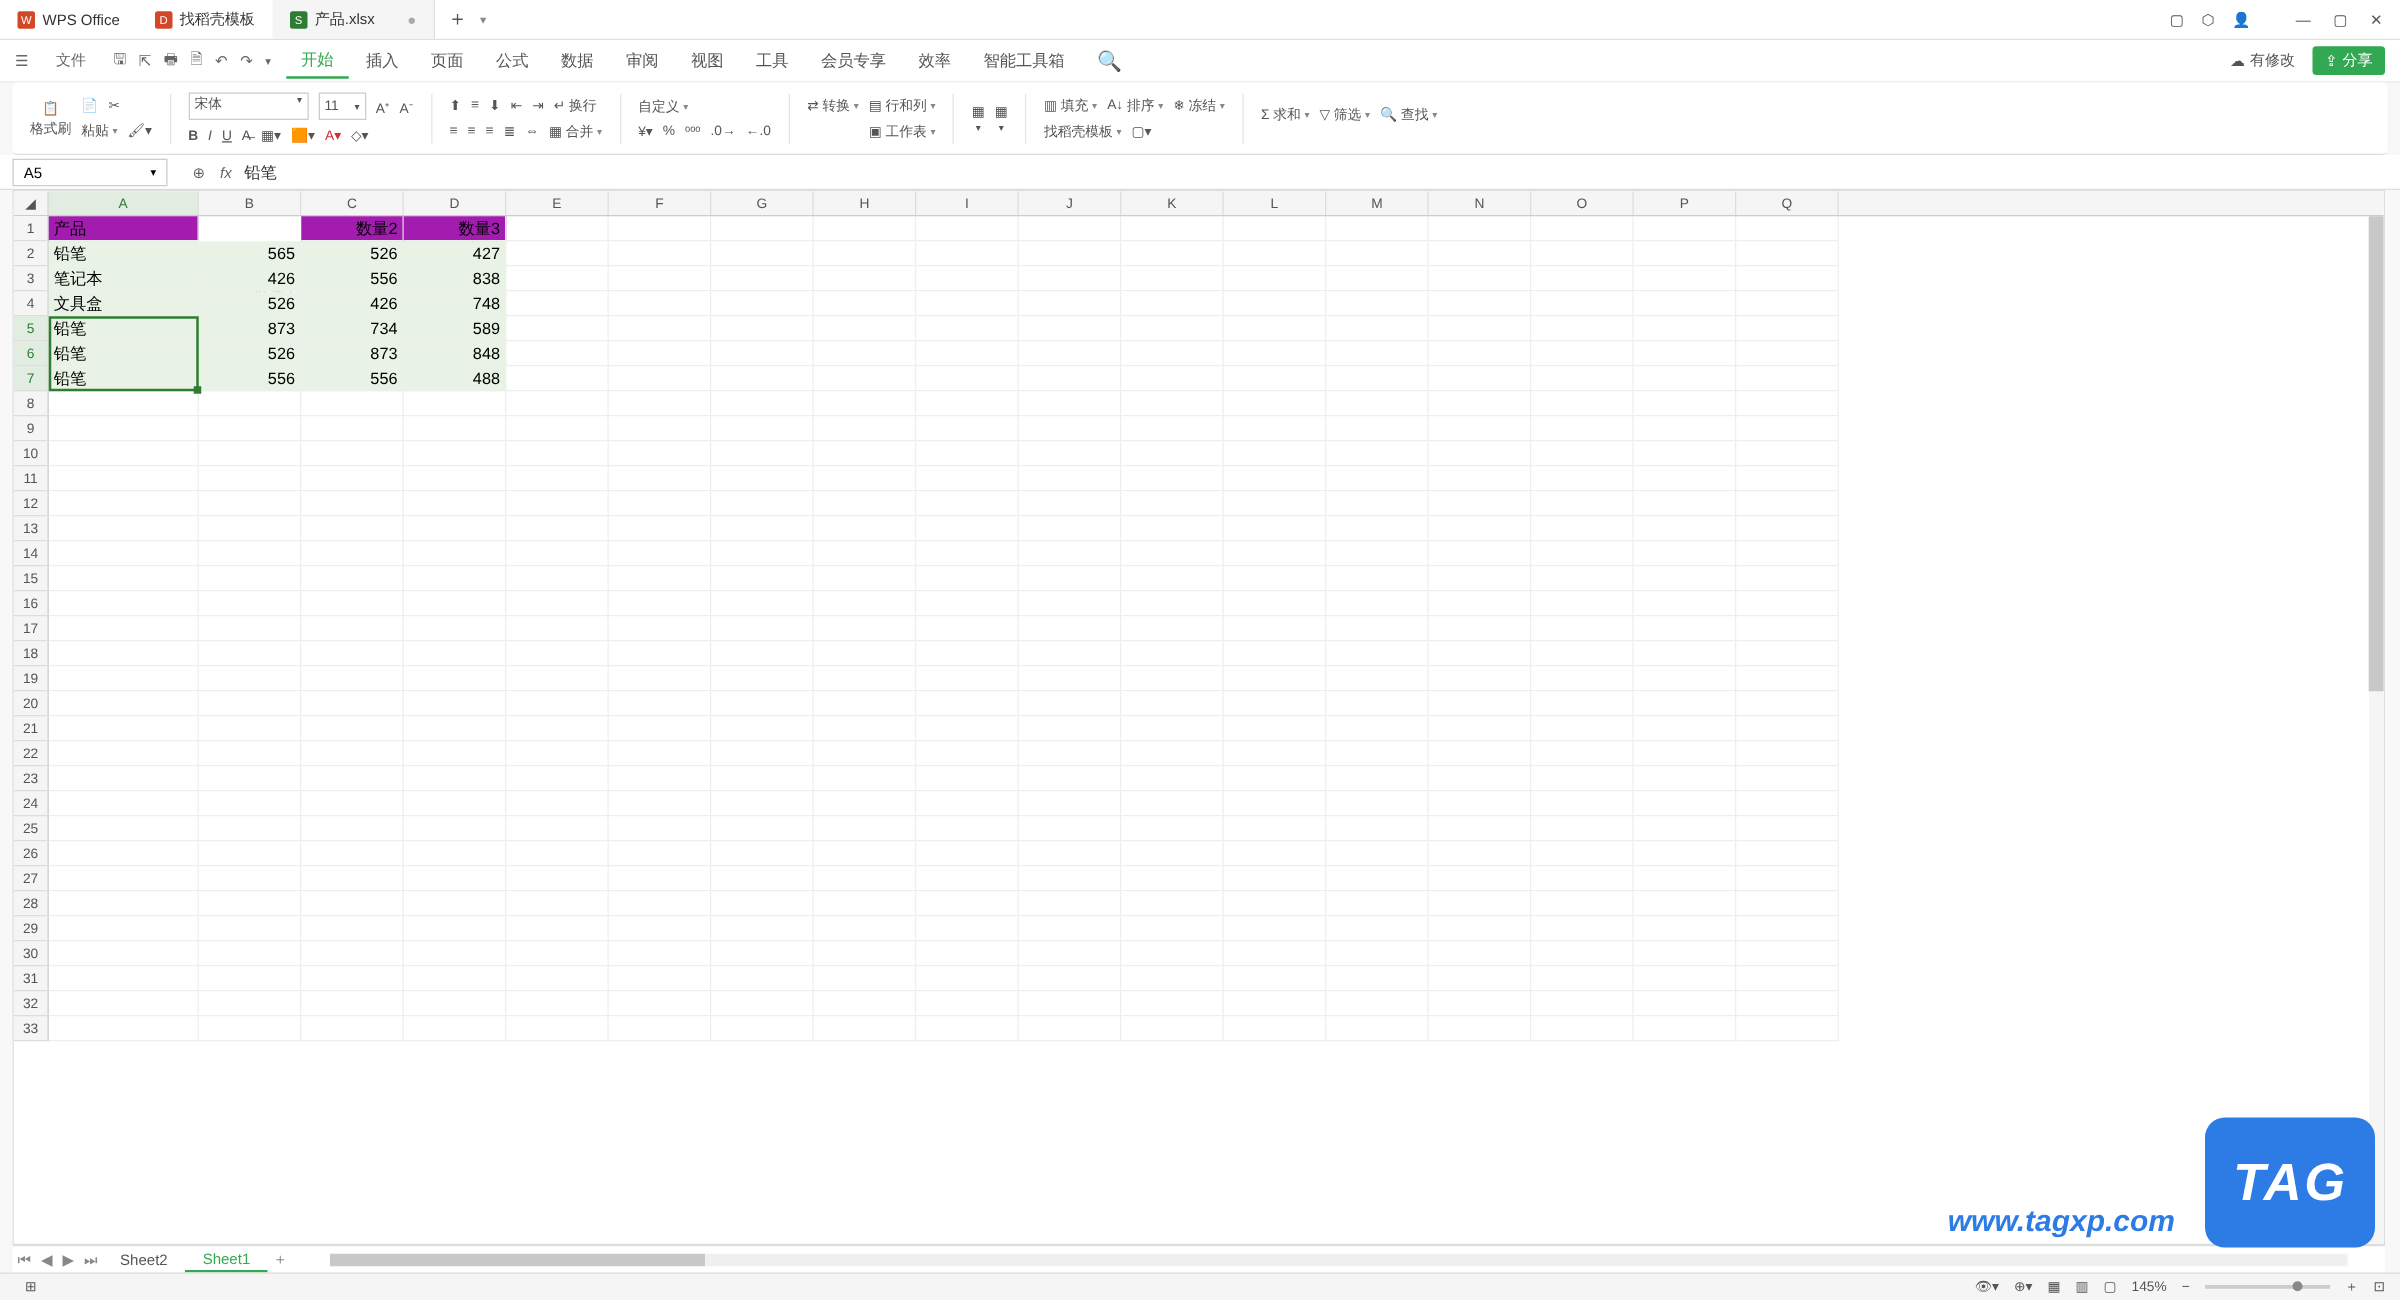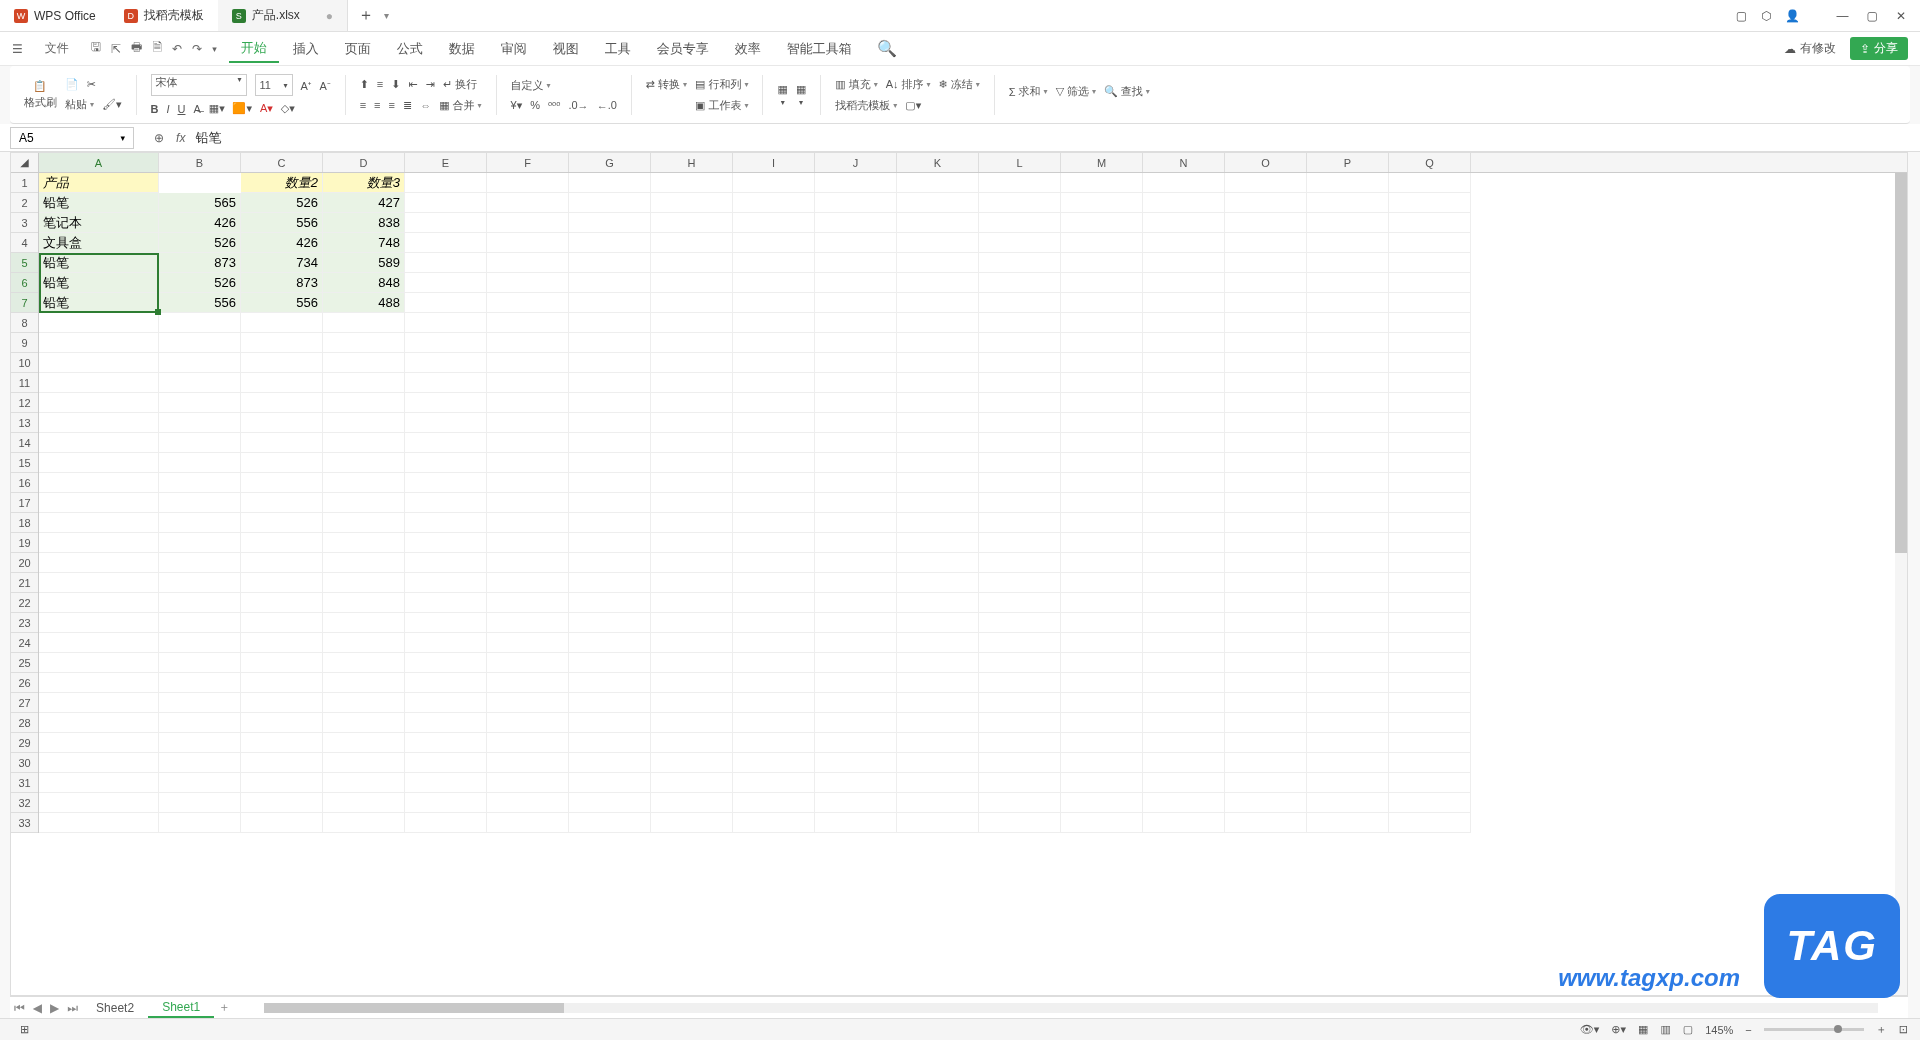--- a/index.html
+++ b/index.html
@@ -53,21 +53,21 @@
 .ch.w { width: 82px; }
 .databody { display: flex; }
 .rowheaders { width: 28px; background: #f5f5f5; border-right: 1px solid #ccc; }
 .rh { height: 20px; border-bottom: 1px solid #ddd; font-size: 11px; color: #555; text-align: center; line-height: 20px; }
 .rh.sel { background: #e1ede1; color: #2e7d32; }
 .cells { position: relative; }
 .crow { display: flex; height: 20px; }
 .cell { border-right: 1px solid #eee; border-bottom: 1px solid #eee; font-size: 13px; padding: 0 4px; line-height: 20px; white-space: nowrap; }
 .cell.colA { width: 120px; }
 .cell.w { width: 82px; text-align: right; }
-.cell.hdr { background: #fef9c3; font-style: italic; }
+.cell.hdr { background: #a21caf; }
 .cell.data { background: #e9f3e5; }
 .selection { position: absolute; border: 2px solid #2e7d32; pointer-events: none; }
 .selection::after { content:""; position:absolute; right:-4px; bottom:-4px; width:6px; height:6px; background:#2e7d32; }
 
 
 .sheetbar { position: absolute; left: 10px; right: 12px; bottom: 22px; height: 22px; background: #fff; border-top: 1px solid #ddd; display: flex; align-items: center; font-size: 12px; }
 .sheetbar .navbtn { padding: 0 4px; color: #888; cursor: pointer; }
 .sheet-tab { padding: 0 14px; color: #555; cursor: pointer; height: 100%; display: flex; align-items: center; }
 .sheet-tab.active { color: #33a852; border-bottom: 2px solid #33a852; font-weight: 500; }
 .hscroll { flex: 1; margin: 0 30px; height: 10px; background: #f0f0f0; position: relative; }

